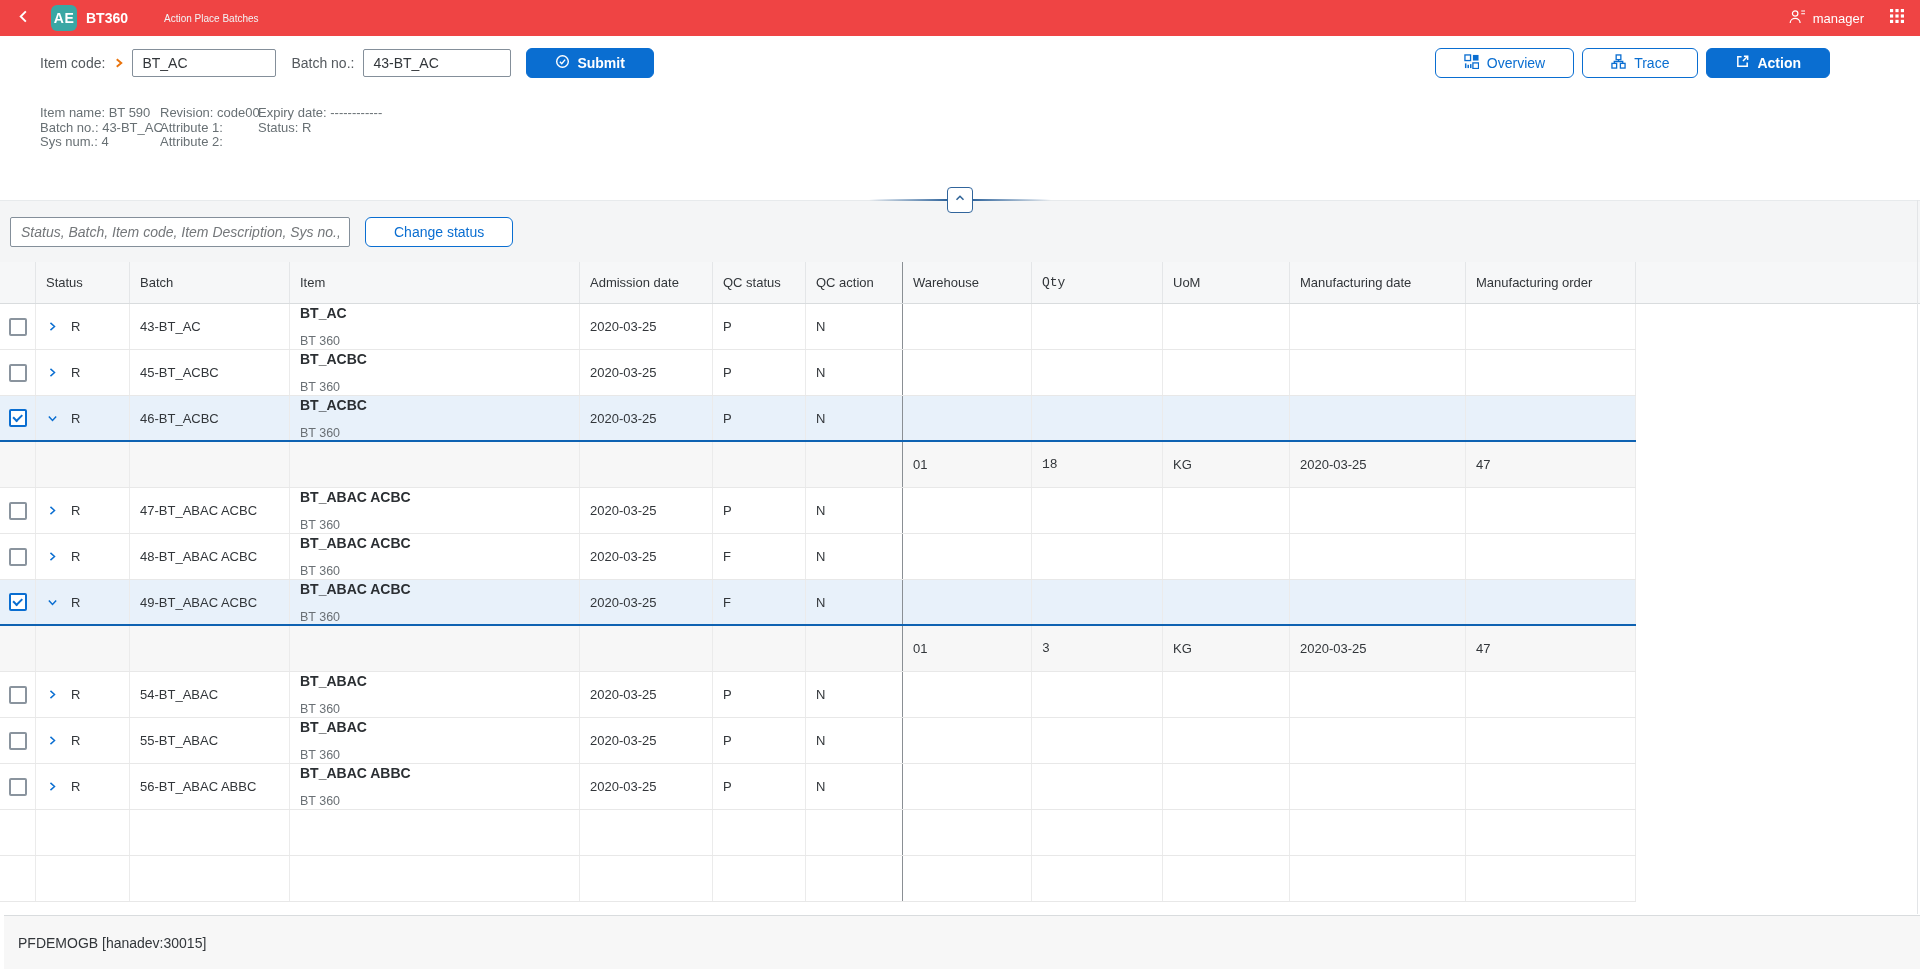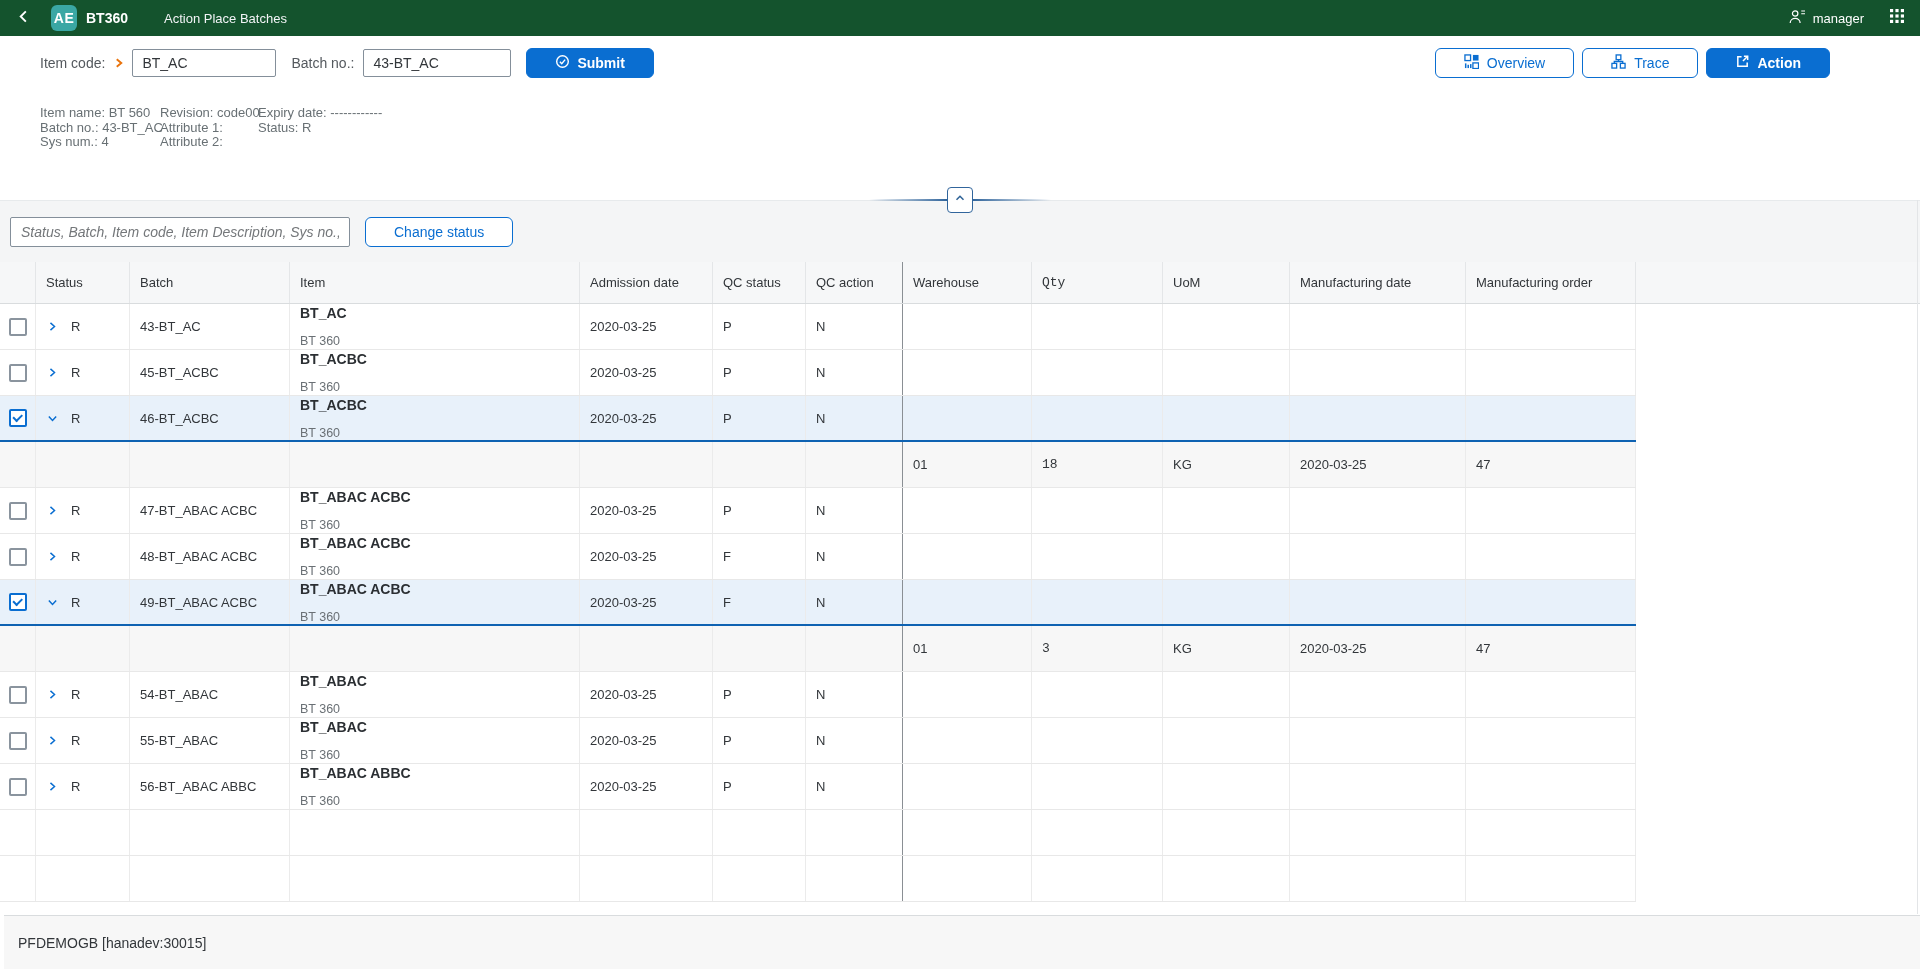--- a/index.html
+++ b/index.html
@@ -1,25 +1,25 @@
 <!DOCTYPE html>
 <html><head>
 <meta charset="utf-8">
 <style>
   html,body{margin:0;padding:0;}
   body{font-family:"Liberation Sans",sans-serif;background:#fff;}
   .page{width:1920px;height:969px;position:relative;overflow:hidden;background:#fff;}
 
   
-  .shell-bar{height:36px;background:#14532d;display:flex;align-items:center;padding:0 16px;color:#fff;}
+  .shell-bar{height:36px;background:#ef4444;display:flex;align-items:center;padding:0 16px;color:#fff;}
   .back-btn{display:flex;align-items:center;margin-right:20px;cursor:pointer;}
   .app-tile{width:26px;height:26px;border-radius:6px;background:#3aa7a4;display:flex;align-items:center;justify-content:center;
             font-weight:700;font-size:14px;color:#fff;letter-spacing:.5px;}
   .app-acronym{margin-left:9px;font-weight:700;font-size:14px;}
-  .shell-title{margin-left:36px;font-size:13px;color:#f2f4f6;}
+  .shell-title{margin-left:36px;font-size:10px;color:#f2f4f6;}
   .shell-right{margin-left:auto;display:flex;align-items:center;}
   .user-chip{display:flex;align-items:center;gap:7px;font-size:13px;cursor:pointer;}
   .apps-btn{margin-left:26px;display:flex;align-items:center;cursor:pointer;}
 
   
   .form-bar{height:54px;display:flex;align-items:center;padding:0 90px 0 40px;background:#fff;}
   .f-label{font-size:14px;color:#54595e;}
   .mand-icon{display:flex;align-items:center;margin:0 7px 0 8px;}
   .txt{height:26px;border:1px solid #848f9a;border-radius:2px;padding:0 9px;font-size:14px;color:#32363a;background:#fff;outline:none;}
   .txt.item{width:124px;}
@@ -187,21 +187,21 @@
               <path d="M13.5 2.5 8.5 7.5"></path>
           </svg>
         </span>
         <span>Action</span>
       </button>
     </div>
   </div>
 
   <div class="info-panel">
     <div class="info-col c1">
-      <div>Item name: BT 560</div>
+      <div>Item name: BT 590</div>
       <div>Batch no.: 43-BT_AC</div>
       <div>Sys num.: 4</div>
     </div>
     <div class="info-col c2">
       <div>Revision: code00</div>
       <div>Attribute 1:</div>
       <div>Attribute 2:</div>
     </div>
     <div class="info-col">
       <div>Expiry date: ------------</div>

